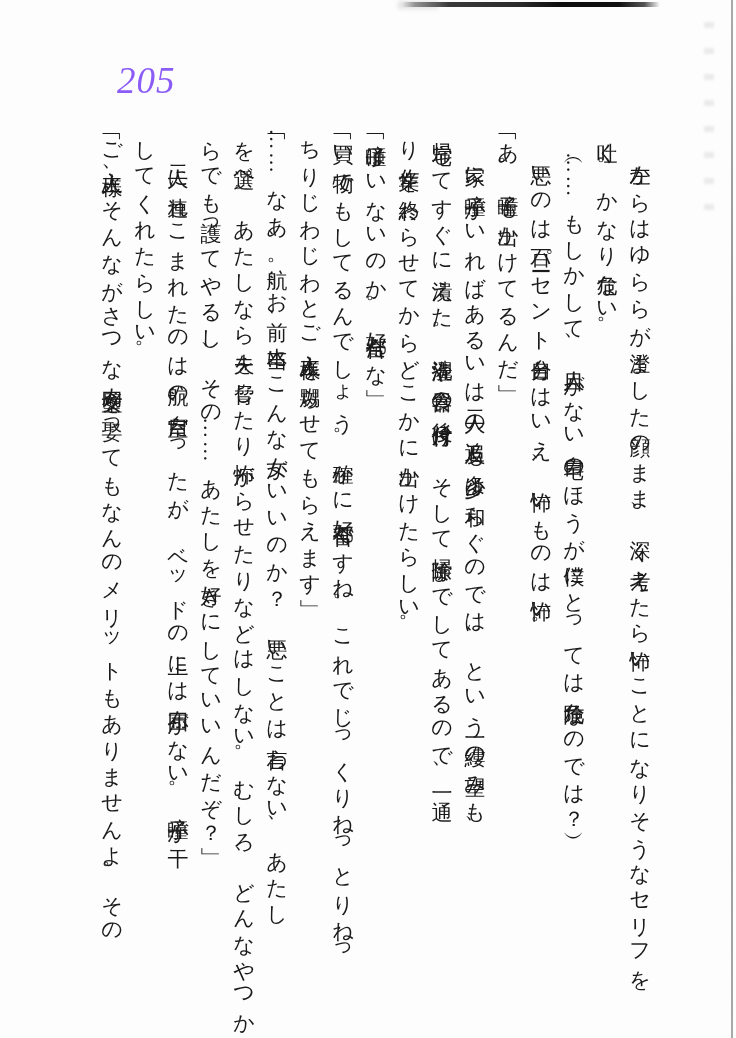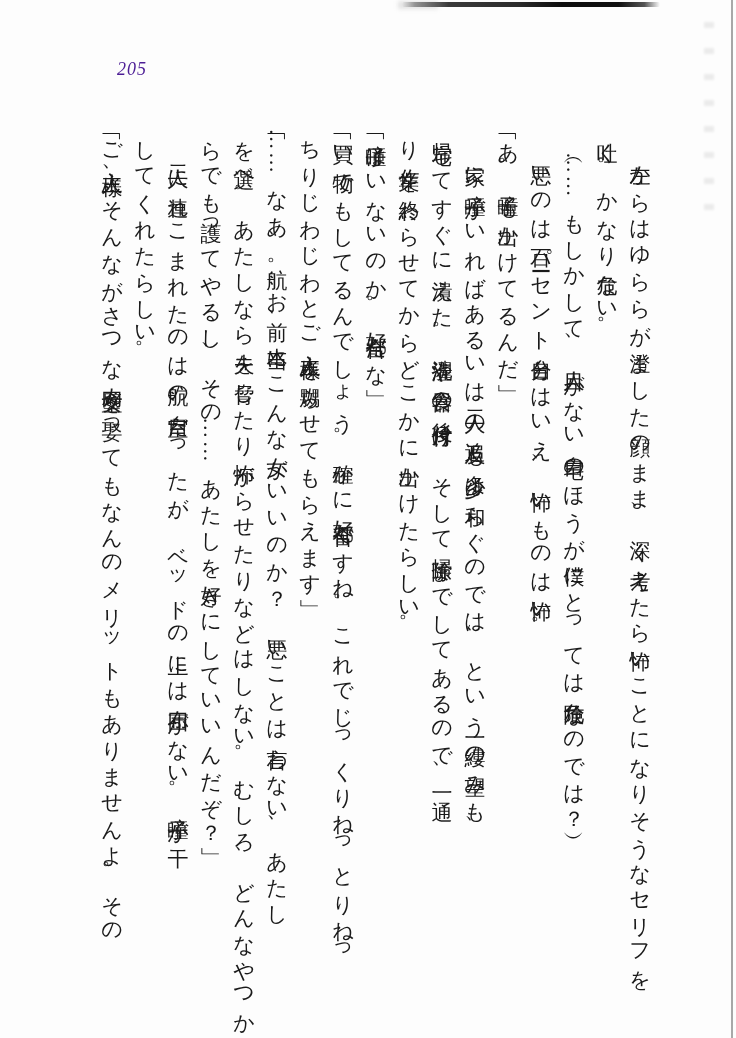--- a/index.html
+++ b/index.html
@@ -65,23 +65,23 @@
       rgba(0,0,0,0) 6px, rgba(0,0,0,0) 26px);
     opacity: 0.35;
     filter: blur(1px);
   }
   .page-number {
     position: absolute;
     left: 117px;
     top: 59px;
     font-family: "Liberation Serif", "DejaVu Serif", serif;
     font-style: italic;
-    font-size: 18px;
+    font-size: 37px;
     letter-spacing: 1px;
-    color: #4c1d95;
+    color: #8b5cf6;
   }
   .text-block {
     position: absolute;
     top: 126px;
     right: 80px;
     height: 896px;
     writing-mode: vertical-rl;
     text-orientation: mixed;
     font-family: "Liberation Serif", "DejaVu Serif", serif;
     font-size: 21px;

